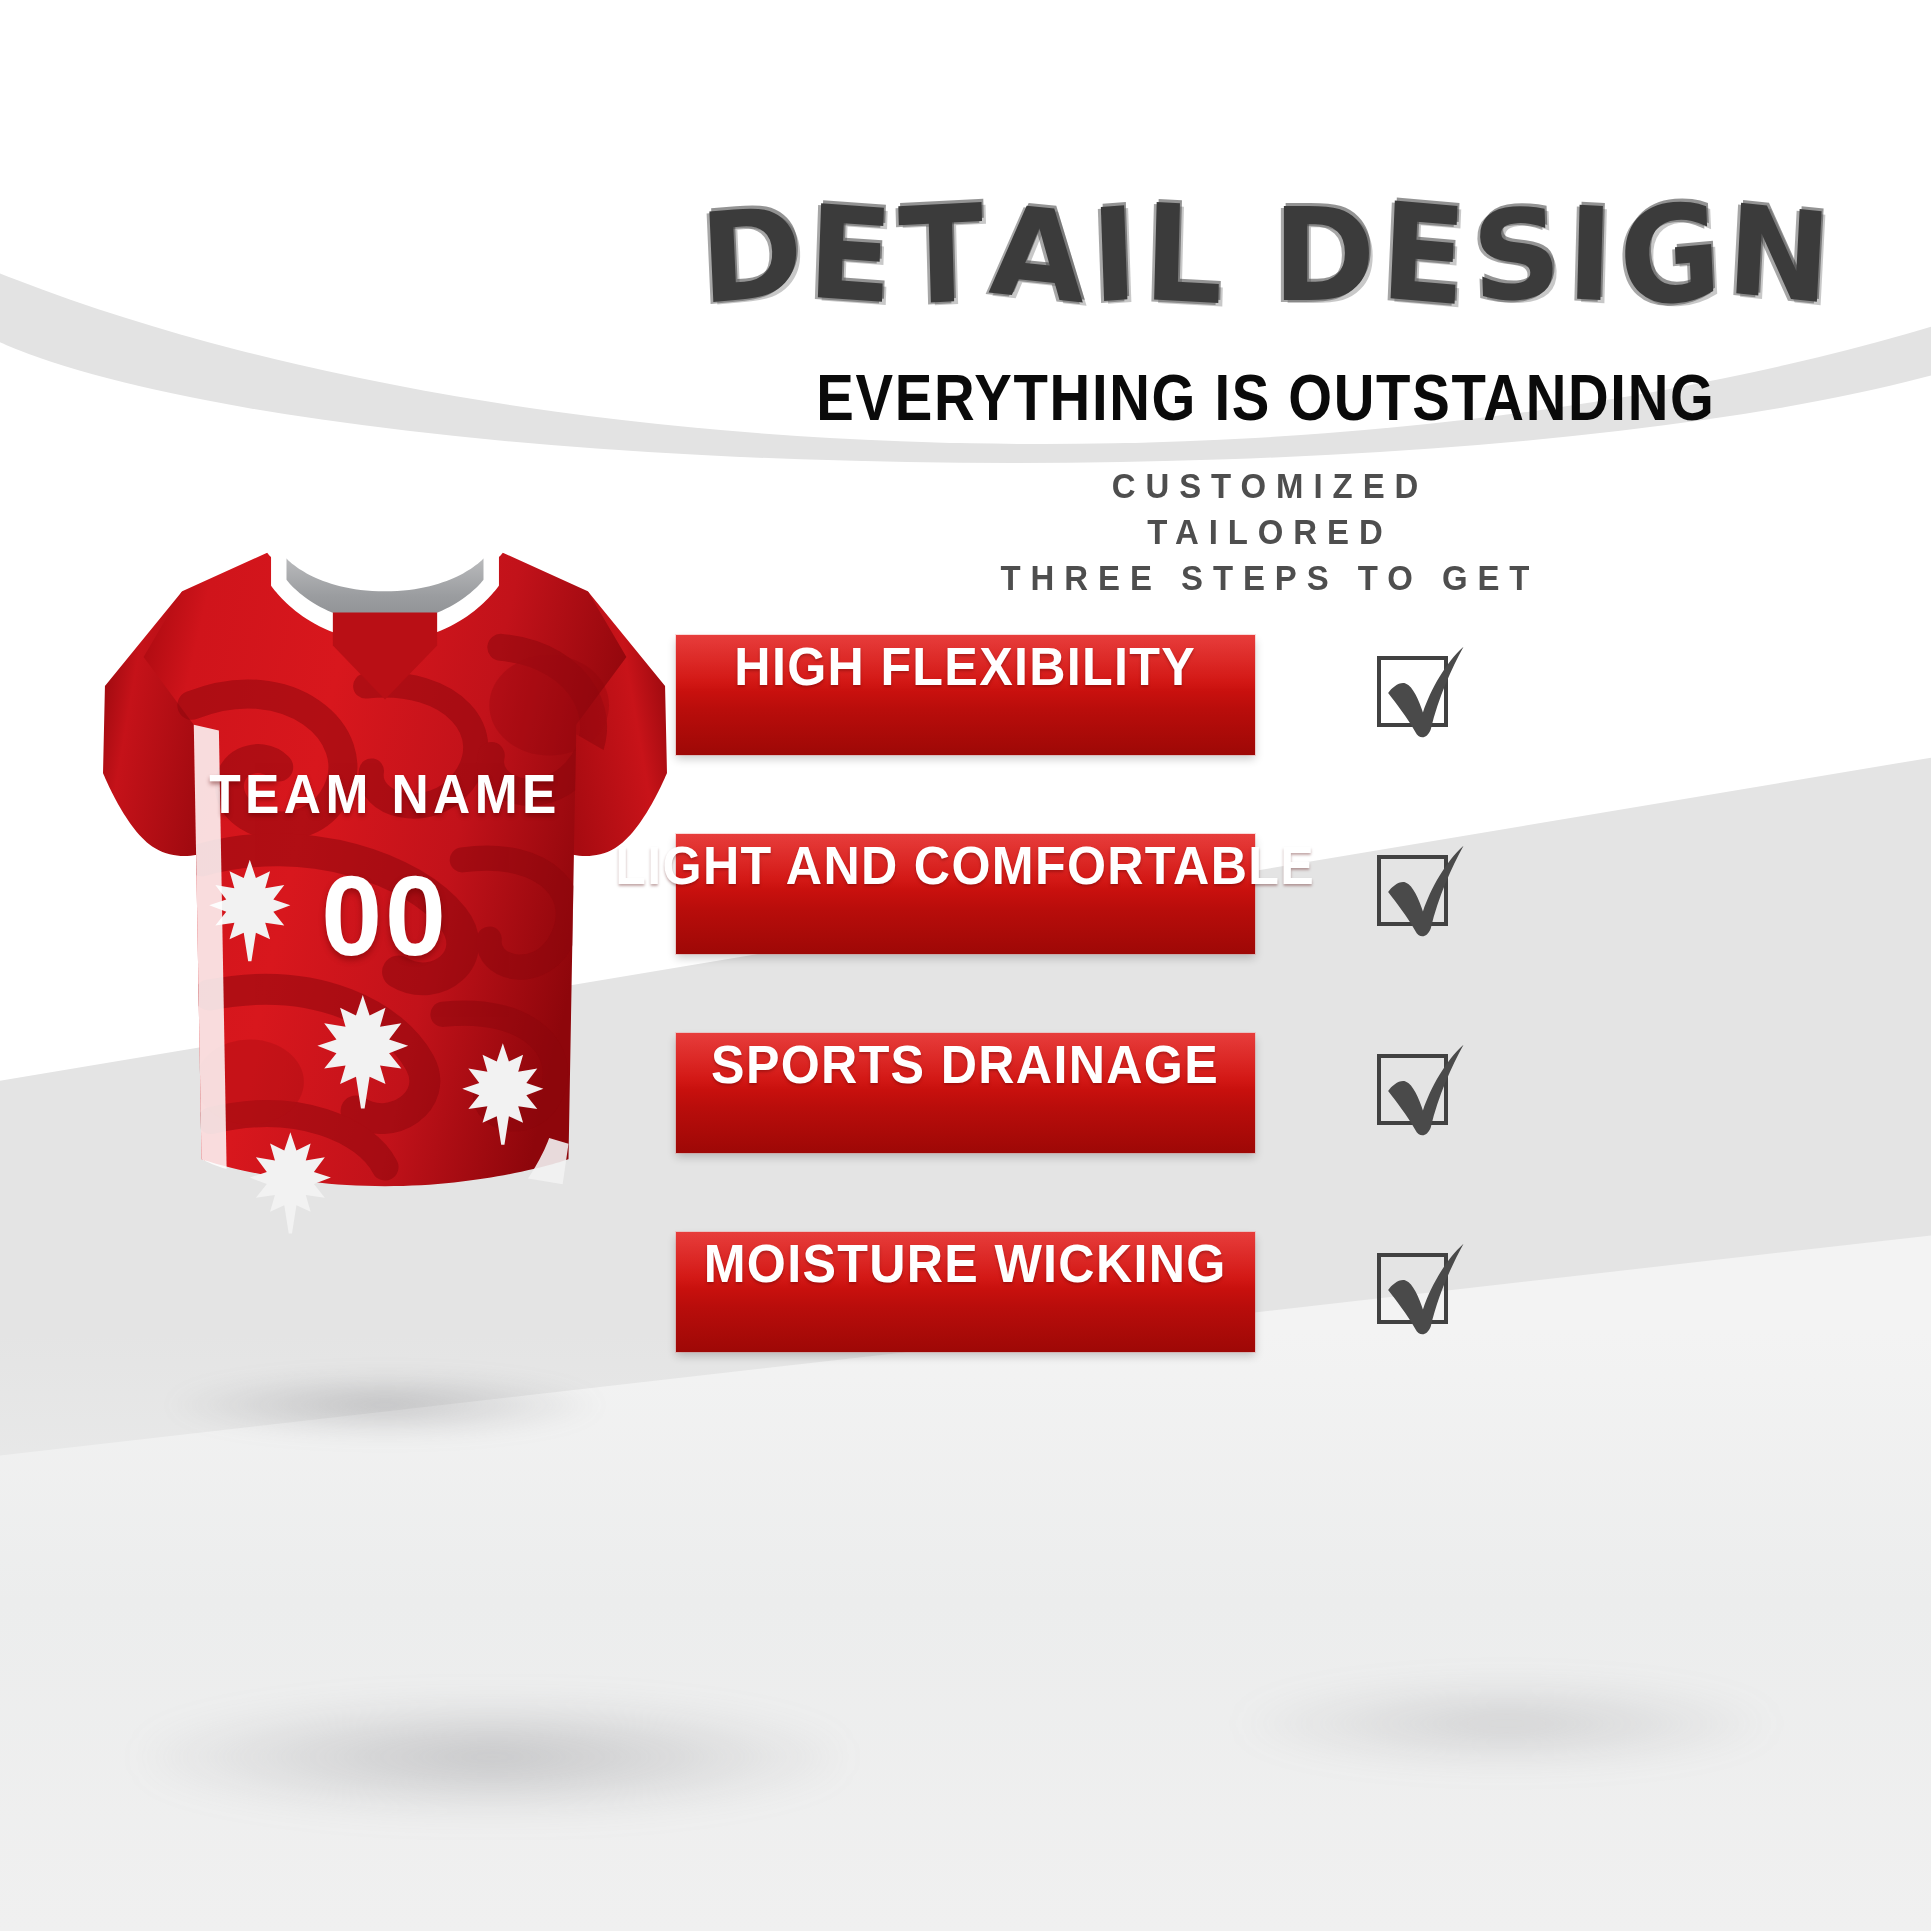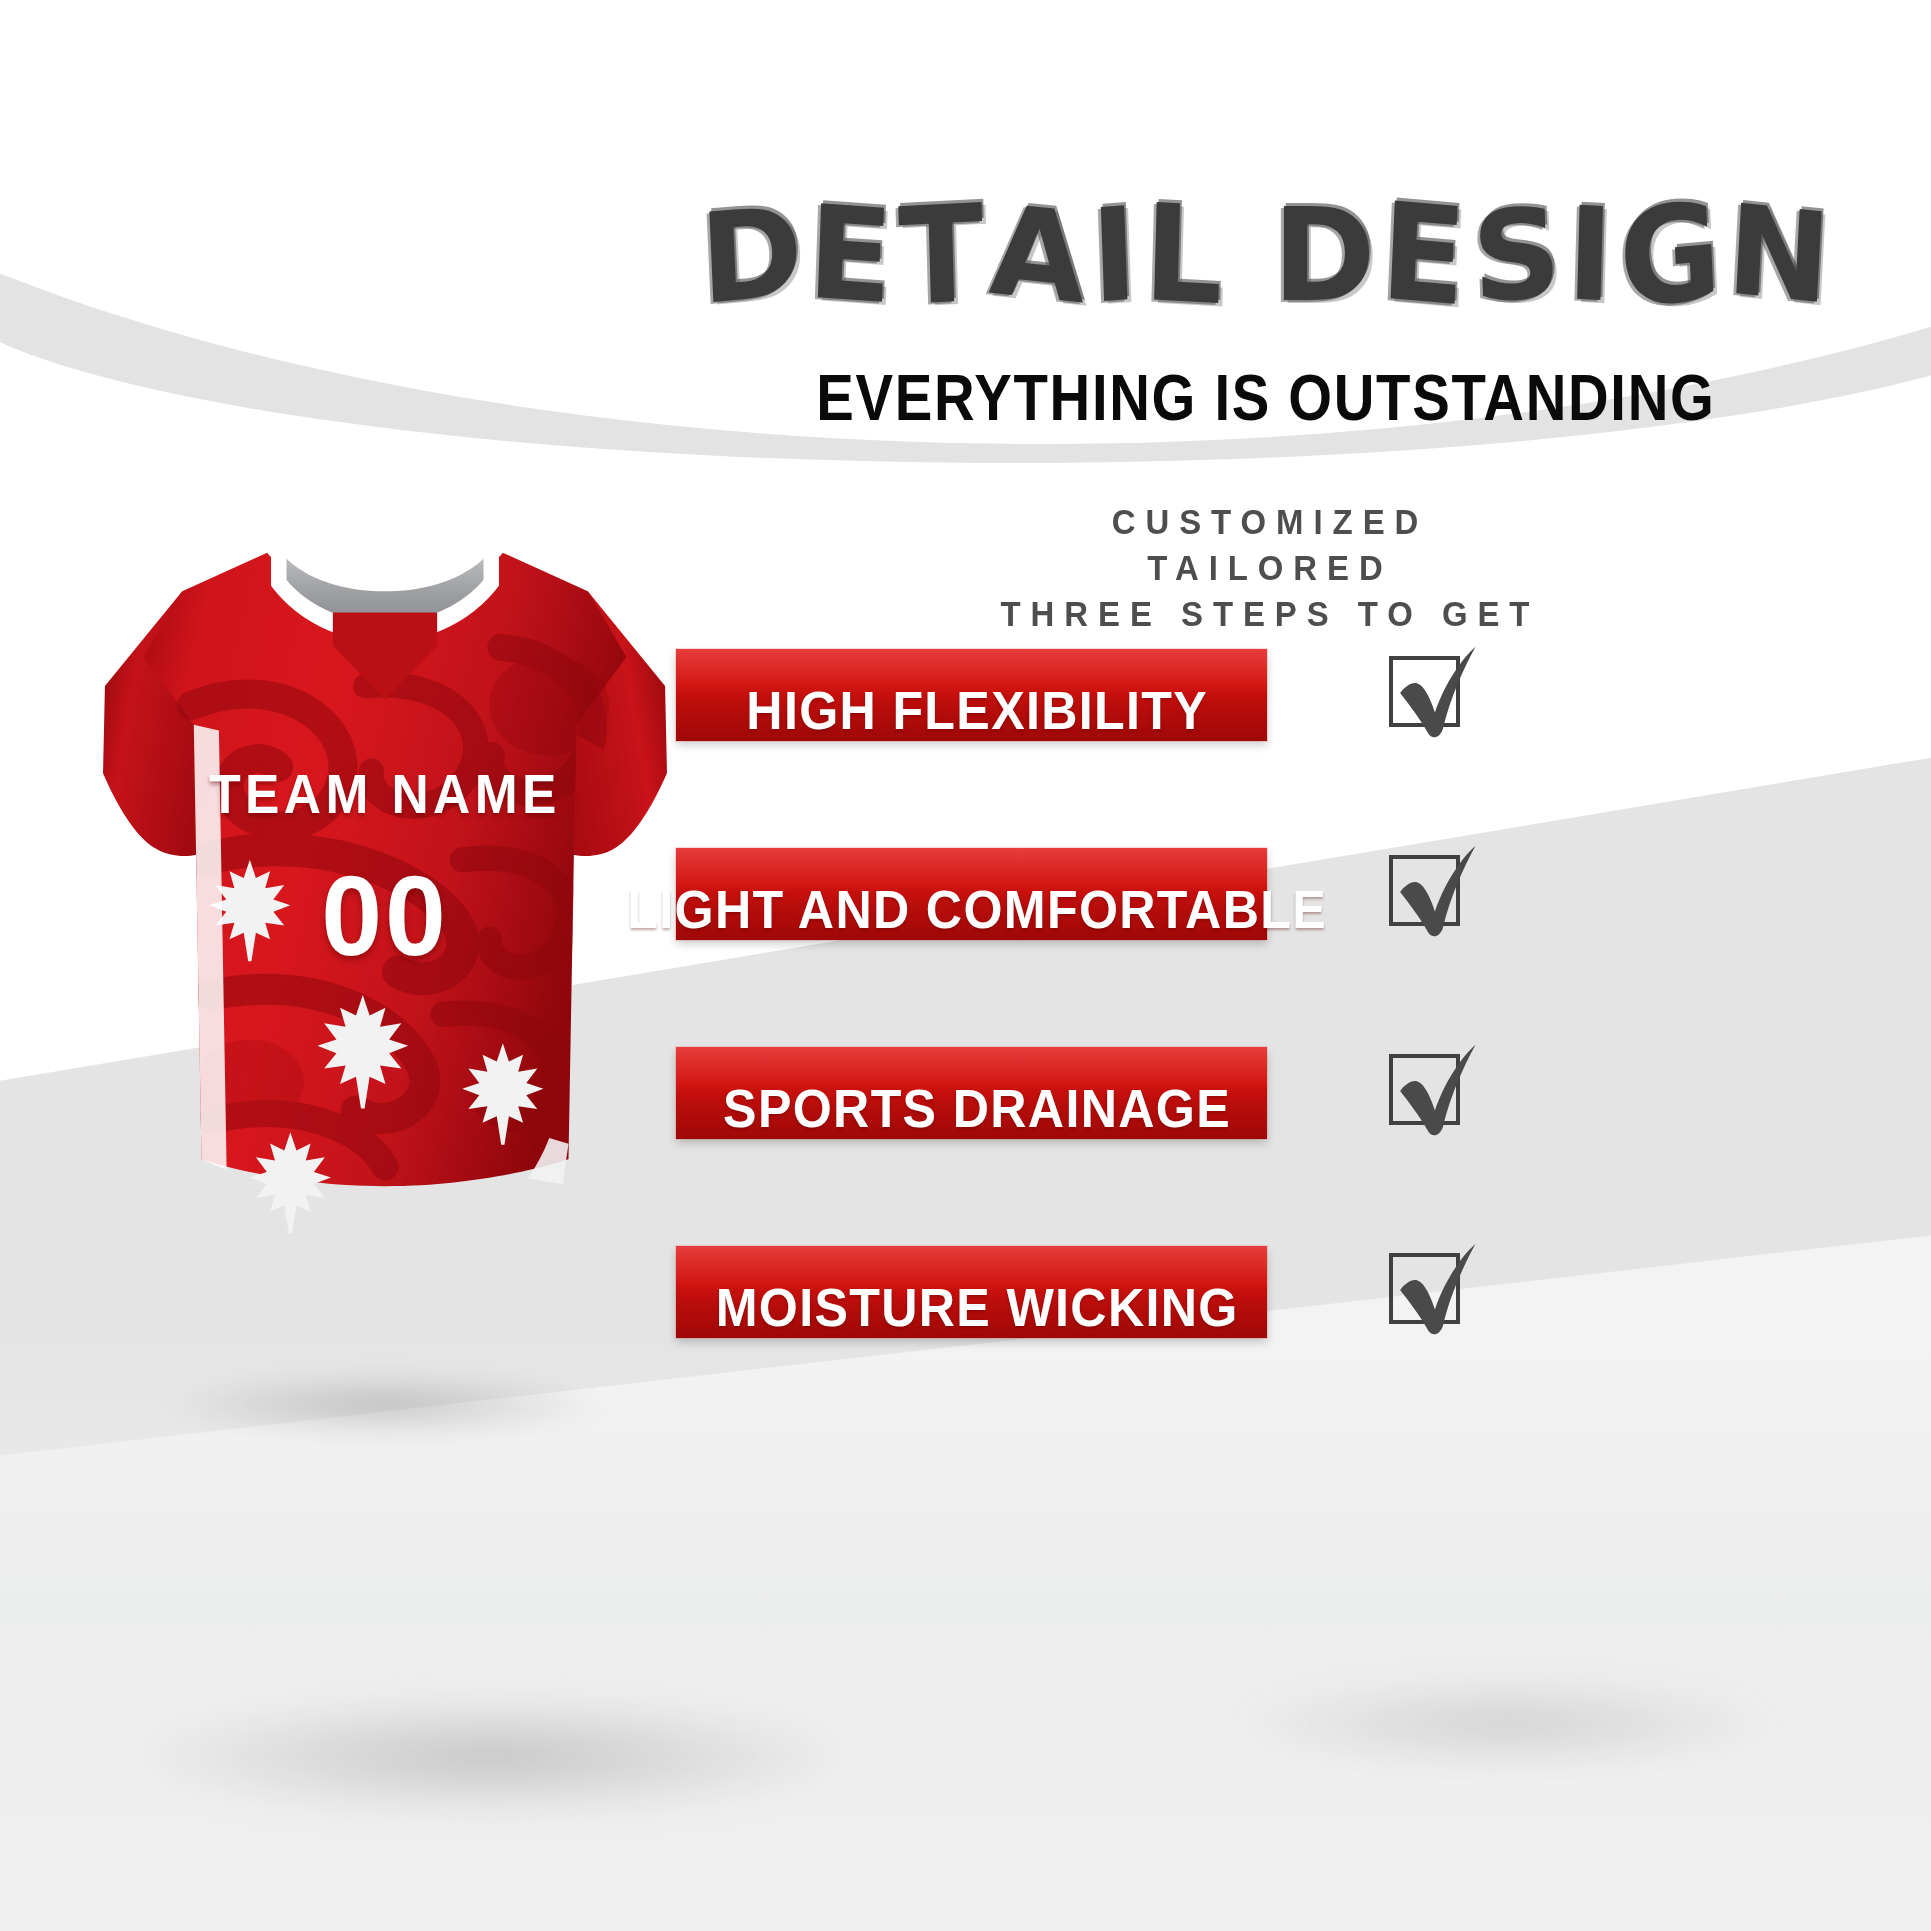--- a/index.html
+++ b/index.html
@@ -62,39 +62,39 @@
       3.9px 2.9px 0 rgba(59,59,59,.28);
   }
   .brush-title .sp{width:44px;}
   .subtitle{
     font-family:"Liberation Sans", sans-serif;
     font-size:64px;font-weight:700;letter-spacing:1.9px;
     color:#0a0a0a;text-align:center;padding-left:68px;
     margin-top:44px;transform:scaleX(.88);transform-origin:center;
     white-space:nowrap;
   }
-  .small-lines{margin-top:64px;text-align:center;padding-left:68px;}
+  .small-lines{margin-top:28px;text-align:center;padding-left:68px;}
   .small-lines div{
     font-family:"Liberation Sans", sans-serif;
     font-size:35px;font-weight:700;letter-spacing:10.6px;
     color:#4e4e4e;line-height:1.32;transform:scaleX(.94);
   }
 
   
   .features{position:absolute;left:676px;top:623px;width:1178px;}
   .feature-row{
     display:flex;align-items:center;
     height:143px;margin-bottom:56px;
   }
   .banner{
     position:relative;
-    width:579px;height:92px;
+    width:579px;height:120px;
     background:linear-gradient(180deg,#e31d1b 0%,#d2120f 38%,#b90d0b 62%,#9e0806 100%);
     box-shadow:0 4.8px 8.7px rgba(0,0,0,.20), 0 0 0 1px rgba(255,120,120,.25);
-    display:flex;align-items:flex-end;justify-content:center;padding-left:12px;
+    display:flex;align-items:flex-start;justify-content:center;
   }
   .banner::after{
     content:"";position:absolute;left:0;right:0;top:0;height:48%;
     background:linear-gradient(180deg,rgba(255,255,255,.14),rgba(255,255,255,0));
     pointer-events:none;
   }
   .banner-text{
     position:relative;z-index:2;
     font-family:"Liberation Sans", sans-serif;
     font-size:54px;font-weight:700;letter-spacing:1.4px;

